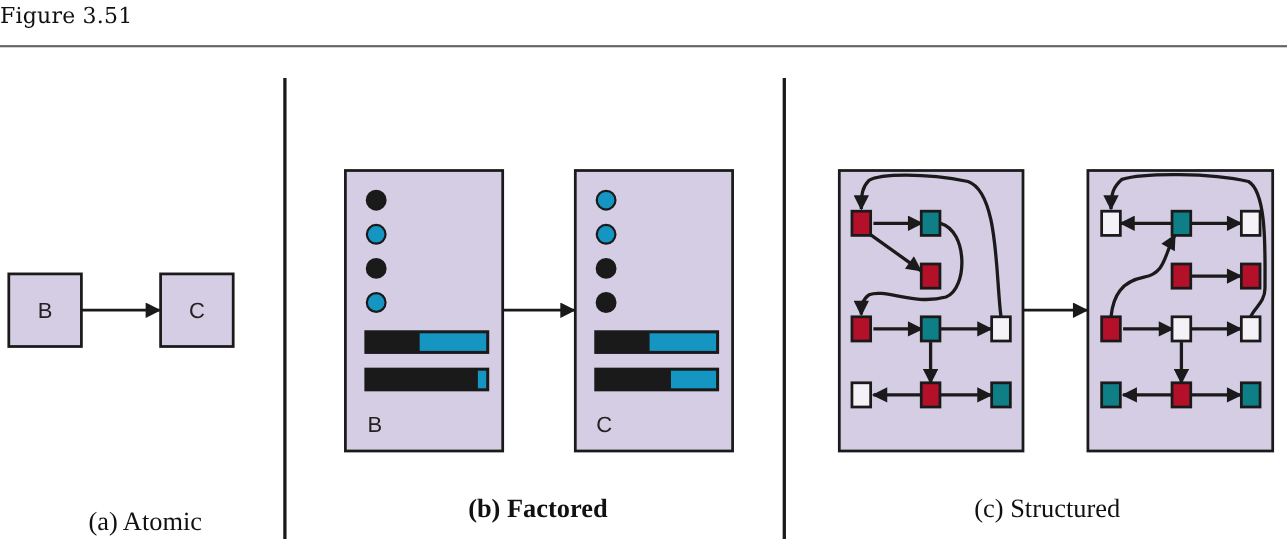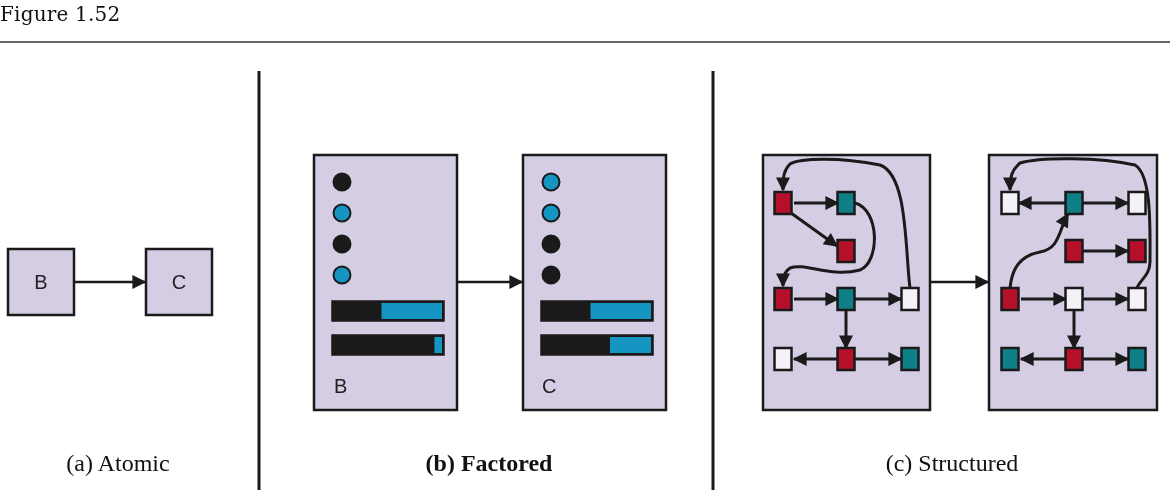--- a/index.html
+++ b/index.html
@@ -17,21 +17,21 @@
       position: absolute; top: 450px;
       font-family: "Liberation Serif", "DejaVu Serif", serif;
       font-size: 24px; color: #111; white-space: nowrap;
       transform: translateX(-50%);
     }
     .box-label { font-family: "Liberation Sans", "DejaVu Sans", sans-serif; font-size: 20px; fill: #222; }
   </style>
 </head>
 <body>
 
-<div class="fig-title">Figure 1.52</div>
+<div class="fig-title">Figure 3.51</div>
 <div class="title-rule"></div>
 
 <svg class="diagram" id="diagram" width="1170" height="492" viewBox="0 0 1170 492" xmlns="http://www.w3.org/2000/svg">
   <defs>
     <marker id="arrowhead" viewBox="0 0 10 10" refX="9" refY="5" markerWidth="7" markerHeight="6" orient="auto-start-reverse" markerUnits="userSpaceOnUse">
       <path d="M0,0 L10,5 L0,10 z" fill="#1a1a1a"></path>
     </marker>
     <marker id="arrowheadL" viewBox="0 0 10 10" refX="9" refY="5" markerWidth="22" markerHeight="14" orient="auto-start-reverse" markerUnits="userSpaceOnUse">
       <path d="M0,0 L10,5 L0,10 z" fill="#1a1a1a"></path>
     </marker>
@@ -121,15 +121,15 @@
         <rect x="1001.5" y="288" width="17" height="22" fill="#b5102a" stroke="#1a1a1a" stroke-width="2.5"></rect>
         <rect x="1065.5" y="288" width="17" height="22" fill="#f4f2f7" stroke="#1a1a1a" stroke-width="2.5"></rect>
         <rect x="1128.5" y="288" width="17" height="22" fill="#f4f2f7" stroke="#1a1a1a" stroke-width="2.5"></rect>
         <rect x="1001.5" y="348" width="17" height="22" fill="#0e7f86" stroke="#1a1a1a" stroke-width="2.5"></rect>
         <rect x="1065.5" y="348" width="17" height="22" fill="#b5102a" stroke="#1a1a1a" stroke-width="2.5"></rect>
         <rect x="1128.5" y="348" width="17" height="22" fill="#0e7f86" stroke="#1a1a1a" stroke-width="2.5"></rect>
       </g>
   </g>
 </svg>
 
-<div class="caption" style="left:118px;">(a) Atomic</div>
+<div class="caption" style="left:132px;margin-top:12px;">(a) Atomic</div>
 <div class="caption" style="left:489px;font-weight:bold;">(b) Factored</div>
 <div class="caption" style="left:952px;">(c) Structured</div>
 
 </body></html>

